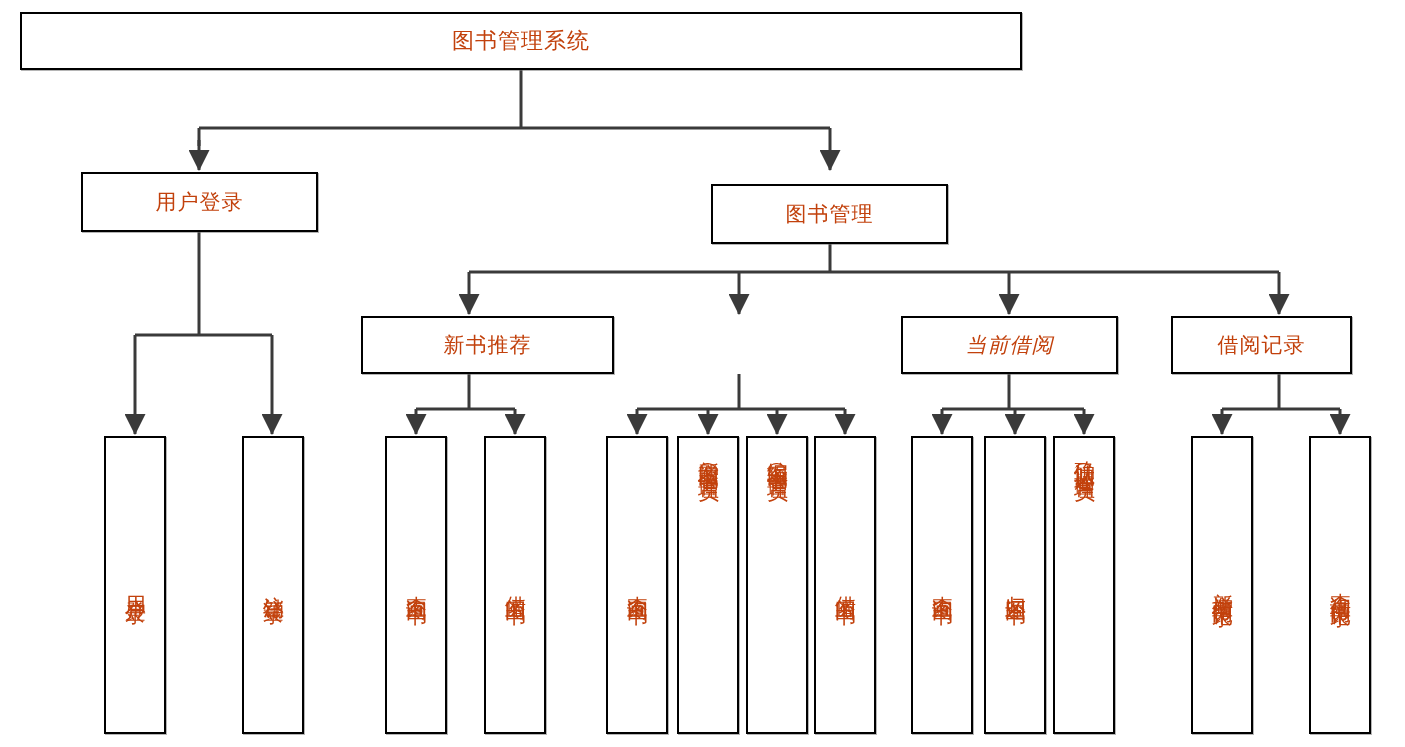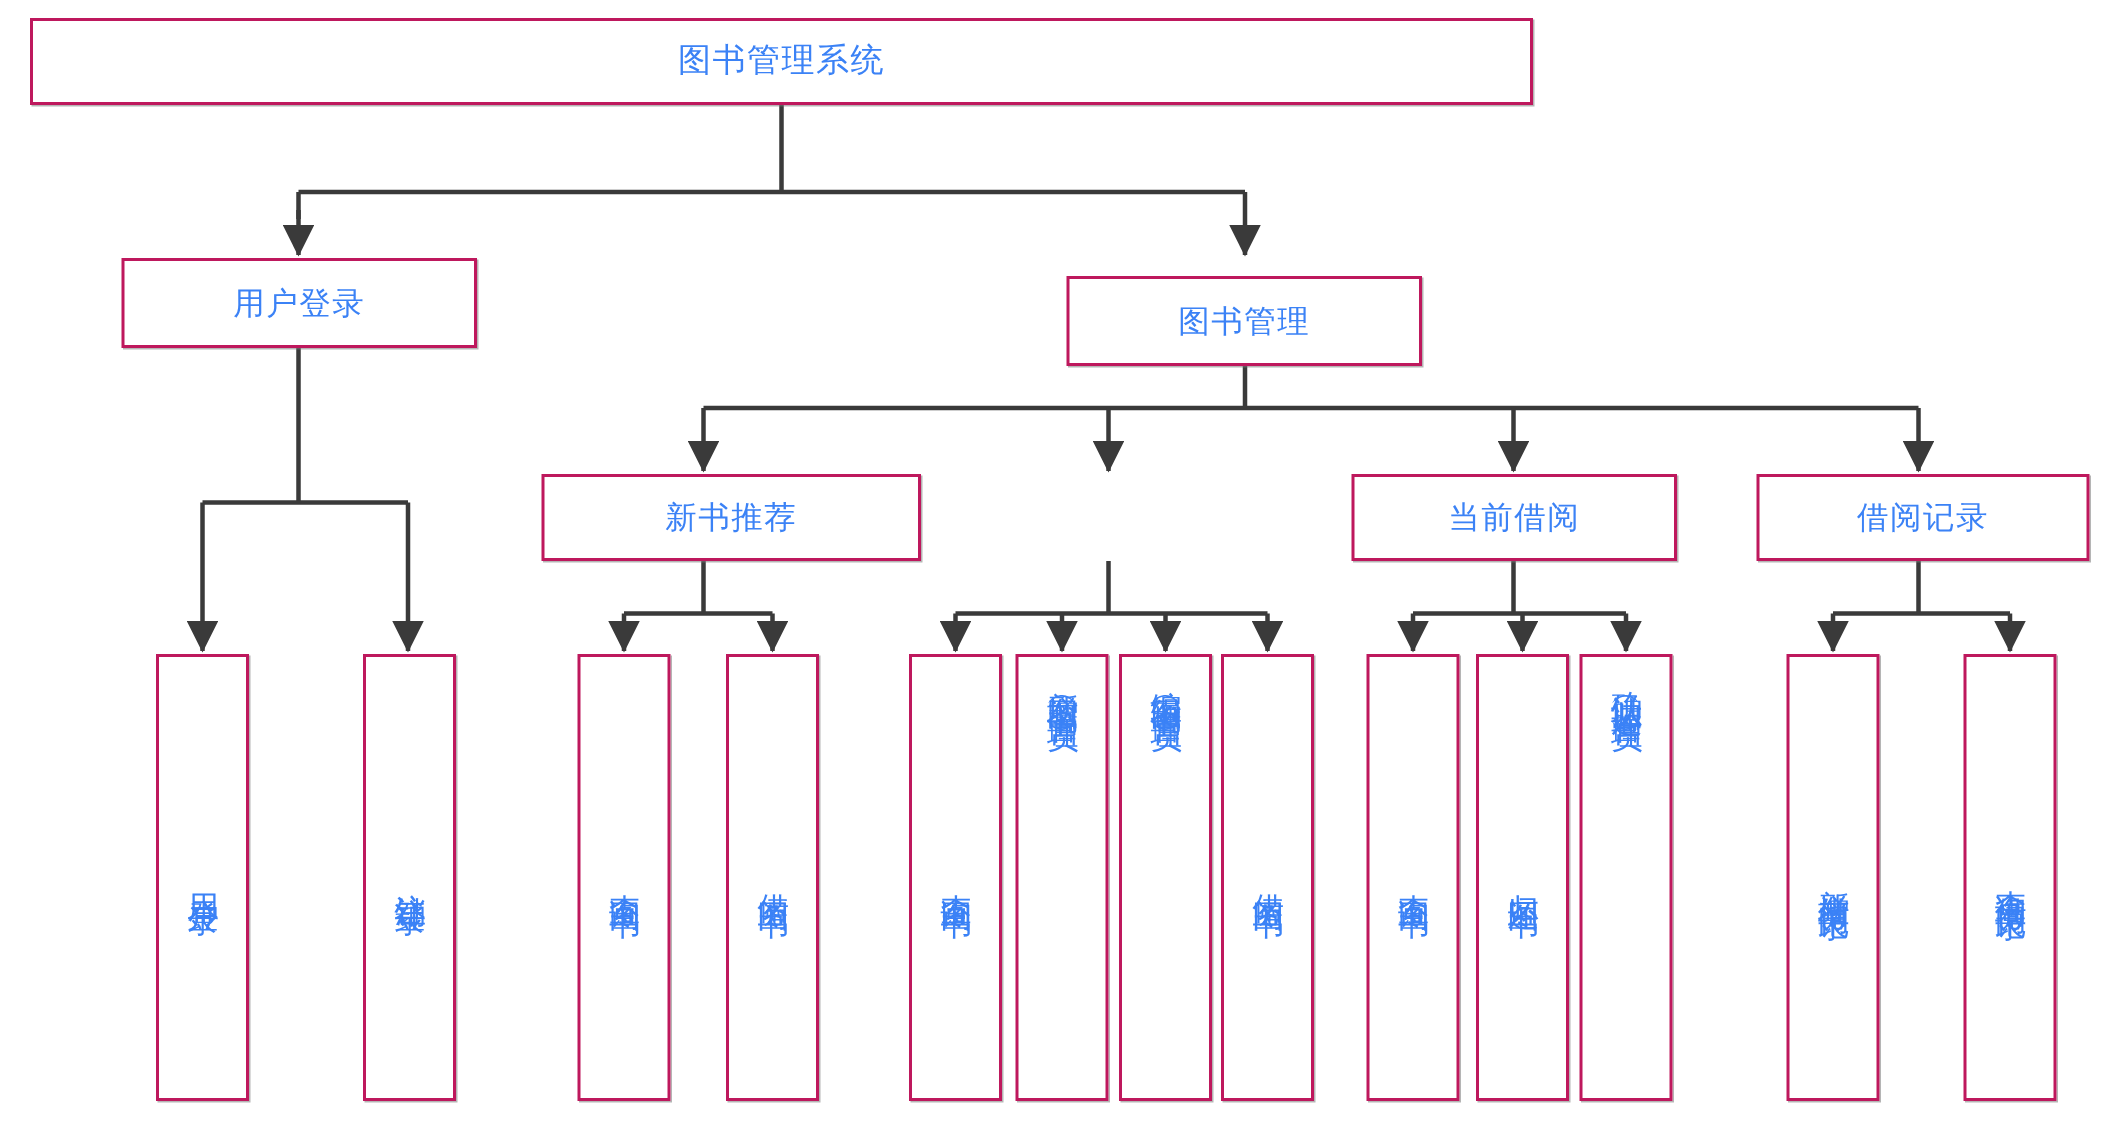--- a/index.html
+++ b/index.html
@@ -22,26 +22,26 @@
     position: absolute;
     left: 0;
     top: 0;
     width: 1405px;
     height: 747px;
     pointer-events: none;
   }
   .node {
     position: absolute;
     box-sizing: border-box;
-    border: 2px solid #be185d;
+    border: 2px solid #000000;
     background: #ffffff;
     display: flex;
     align-items: center;
     justify-content: center;
-    color: #3b82f6;
+    color: #c2410c;
     box-shadow: 1px 1px 0 rgba(120,120,120,0.55);
   }
   .node .lbl {
     display: block;
     text-align: center;
     letter-spacing: 1px;
     white-space: pre;
   }
   .node.h .lbl {
     font-size: 21px;
@@ -135,24 +135,24 @@
   <div class="node h" style="left: 81px; top: 172px; width: 237px; height: 60px;">
     <span class="lbl">用户登录</span>
   </div>
   <div class="node h" style="left: 711px; top: 184px; width: 237px; height: 60px;">
     <span class="lbl">图书管理</span>
   </div>
 
   <div class="node h" style="left: 361px; top: 316px; width: 253px; height: 58px;">
     <span class="lbl">新书推荐</span>
   </div>
-  <div class="node h" style="left: 901px; top: 316px; width: 217px; height: 58px;">
+  <div class="node h" style="left: 901px; top: 316px; width: 217px; height: 58px; font-style: italic;">
     <span class="lbl">当前借阅</span>
   </div>
-  <div class="node h" style="left: 1171px; top: 316px; width: 222px; height: 58px;">
+  <div class="node h" style="left: 1171px; top: 316px; width: 181px; height: 58px;">
     <span class="lbl">借阅记录</span>
   </div>
 
   <div class="node v mid" style="left: 104px; top: 436px; width: 62px; height: 298px;">
     <span class="lbl">用户登录</span>
   </div>
   <div class="node v mid" style="left: 242px; top: 436px; width: 62px; height: 298px;">
     <span class="lbl">注销登录</span>
   </div>
   <div class="node v mid" style="left: 385px; top: 436px; width: 62px; height: 298px;">

